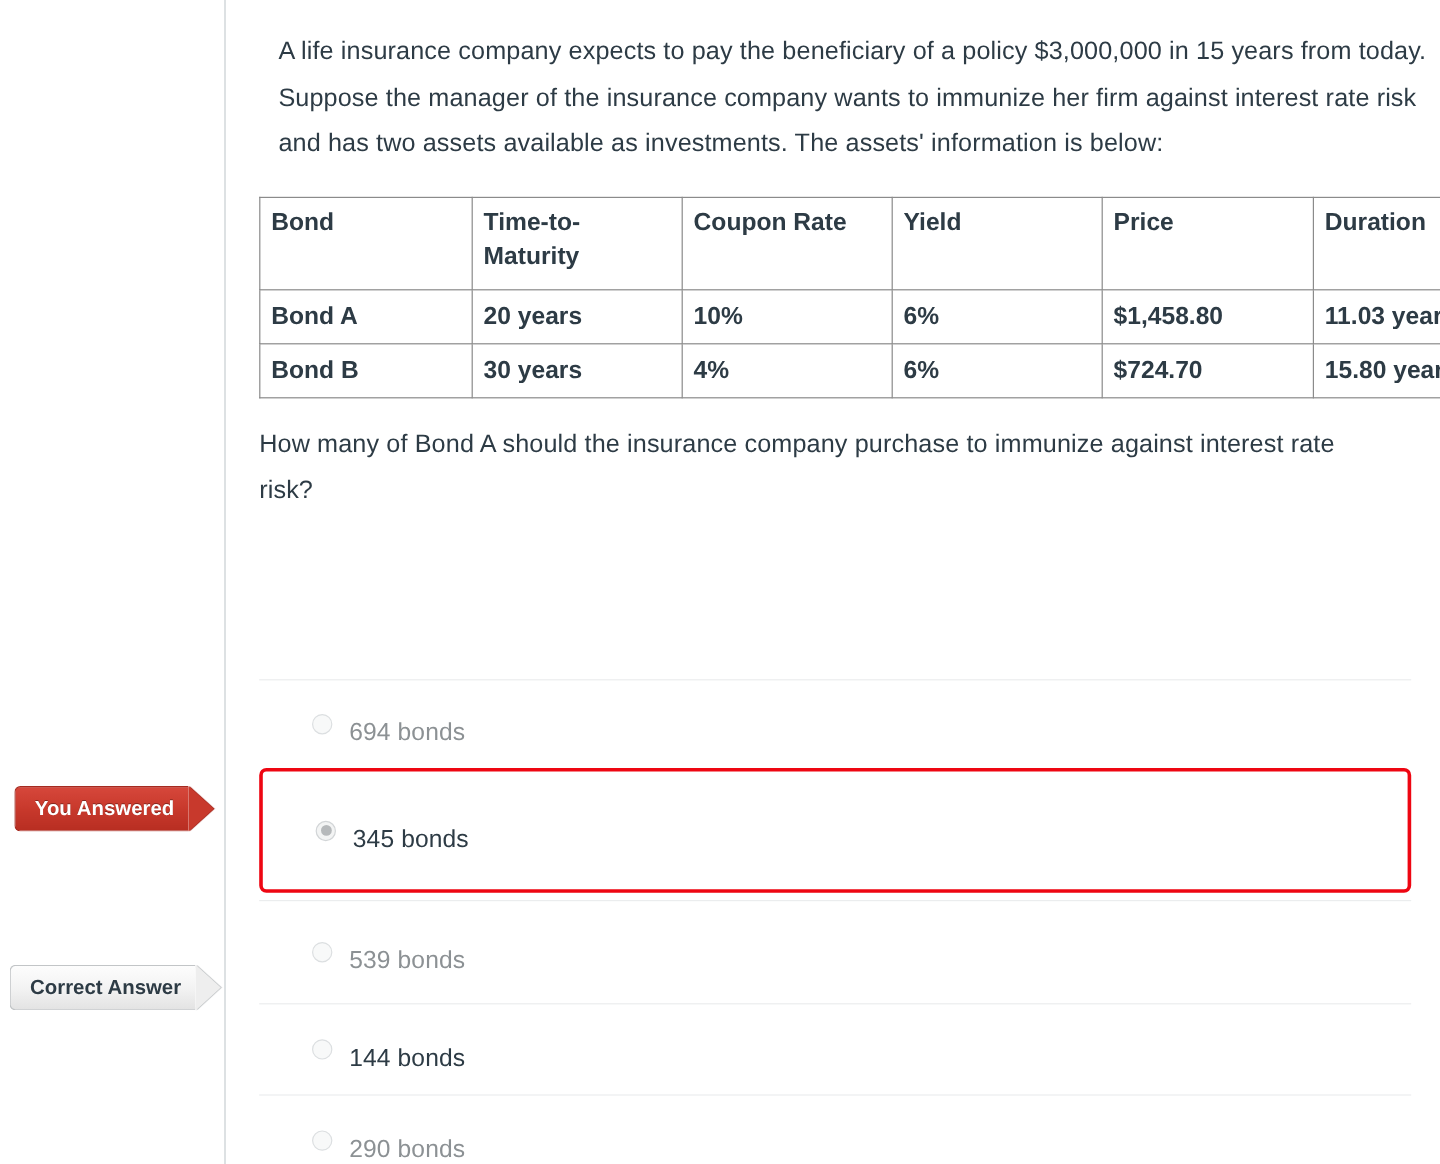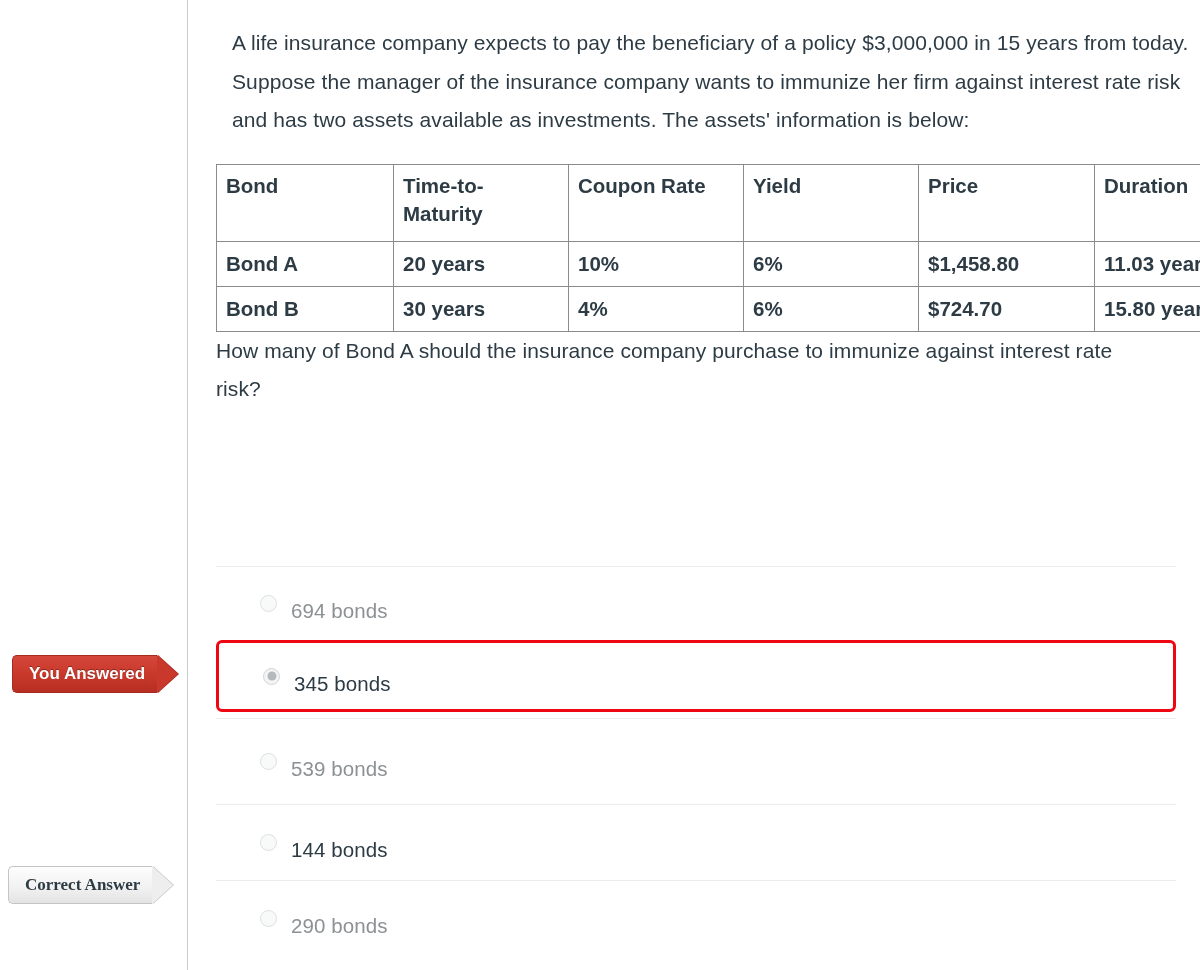--- a/index.html
+++ b/index.html
@@ -35,21 +35,21 @@
     width: 960px;
   }
 
   .prose {
     font-size: 21px;
     line-height: 38.5px;
     color: #2d3b45;
     letter-spacing: 0.1px;
   }
   .prose.intro { width: 958px; margin-left: 16px; }
-  .prose.ask { width: 930px; }
+  .prose.ask { width: 930px; margin-top: 20px; }
 
   
   .bond-table {
     margin-top: 24px;
     border-collapse: collapse;
     width: 935px;
     table-layout: fixed;
   }
   .bond-table td,
   .bond-table th {
@@ -123,21 +123,21 @@
     letter-spacing: 0.1px;
     margin-top: 15px;
   }
   .answer.emphasis .label { color: #2d3b45; }
 
   
   .answer.selected {
     border-top: none;
     border: 3px solid #ee0612;
     border-radius: 6px;
-    height: 72px;
+    height: 104px;
     margin-top: 0px;
     background: #ffffff;
   }
   .answer.selected .label { color: #2d3b45; }
 
   
   .answer.r1 { height: 74px; }
   .answer.r3 { height: 86px; border-top: 1px solid #ebedee; margin-top: 6px; }
   .answer.r4 { height: 76px; }
   .answer.r5 { height: 76px; }
@@ -176,21 +176,21 @@
     text-shadow: 0 -1px 0 rgba(0,0,0,0.35);
     border: 1px solid #a52a20;
     border-right: none;
   }
   .badge.answered .tip {
     border-left: 21px solid #c8392c;
     filter: drop-shadow(1px 0 0 #a52a20);
   }
 
   
-  .badge.correct { left: 8px; top: 866px; font-family: Liberation Serif, serif; }
+  .badge.correct { left: 8px; top: 804px; }
   .badge.correct .body {
     background: linear-gradient(to bottom, #fdfdfd 0%, #f2f2f2 55%, #e3e3e3 100%);
     color: #2d3b45;
     border: 1px solid #c2c5c7;
     border-right: none;
   }
   .badge.correct .tip {
     border-left: 21px solid #eeeeee;
     filter: drop-shadow(1px 0 0 #c2c5c7);
   }

